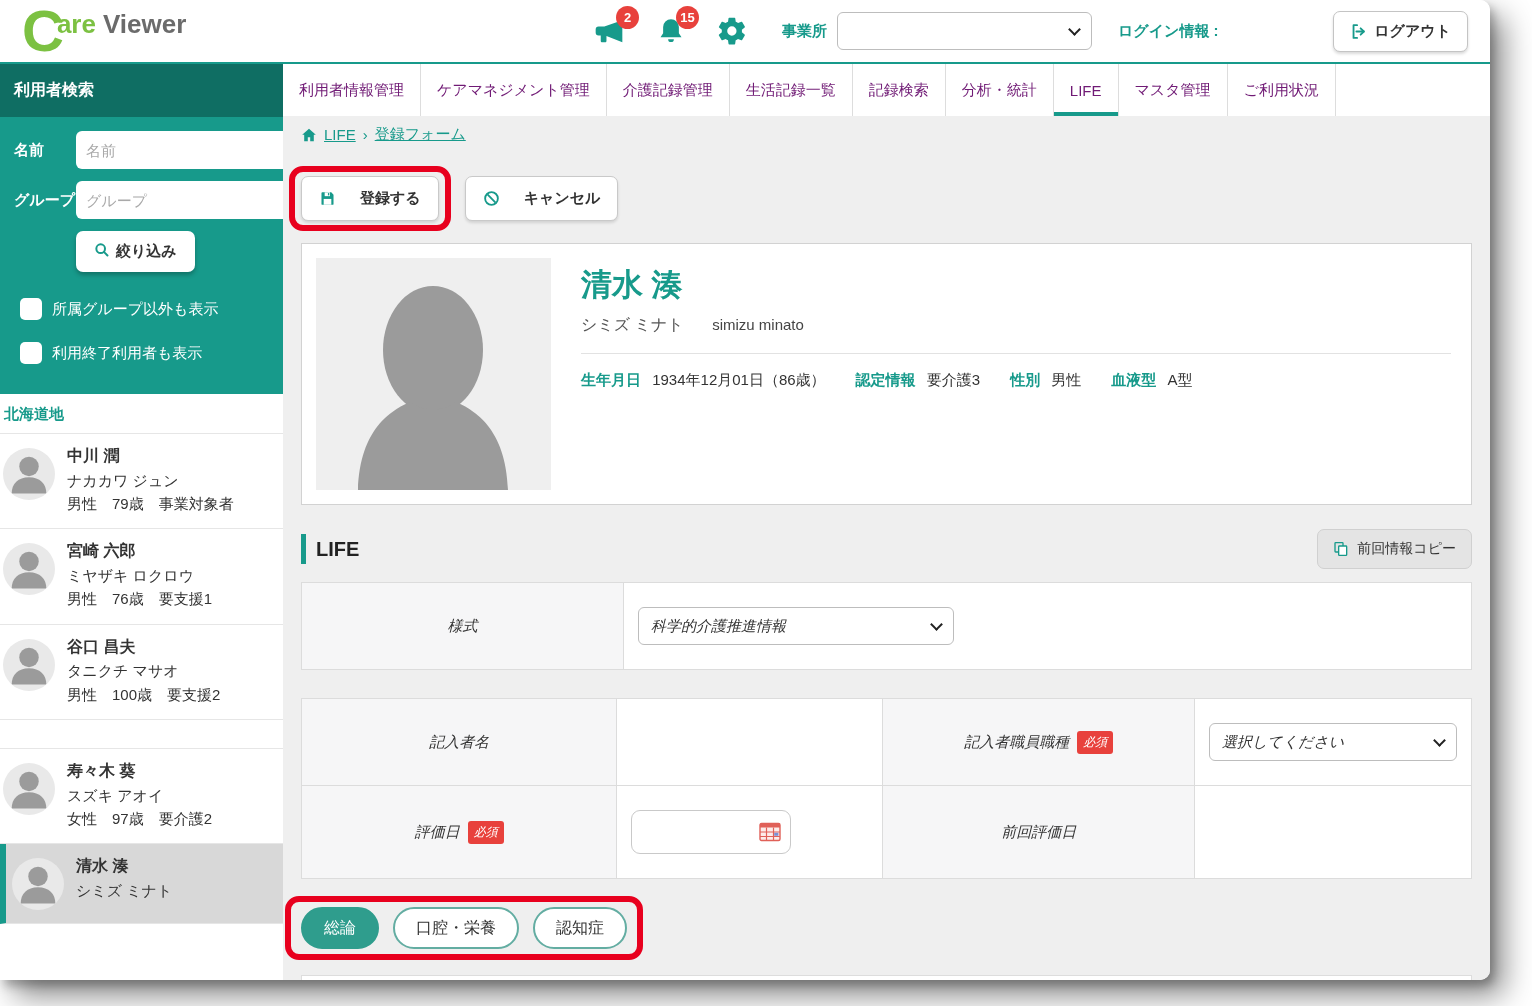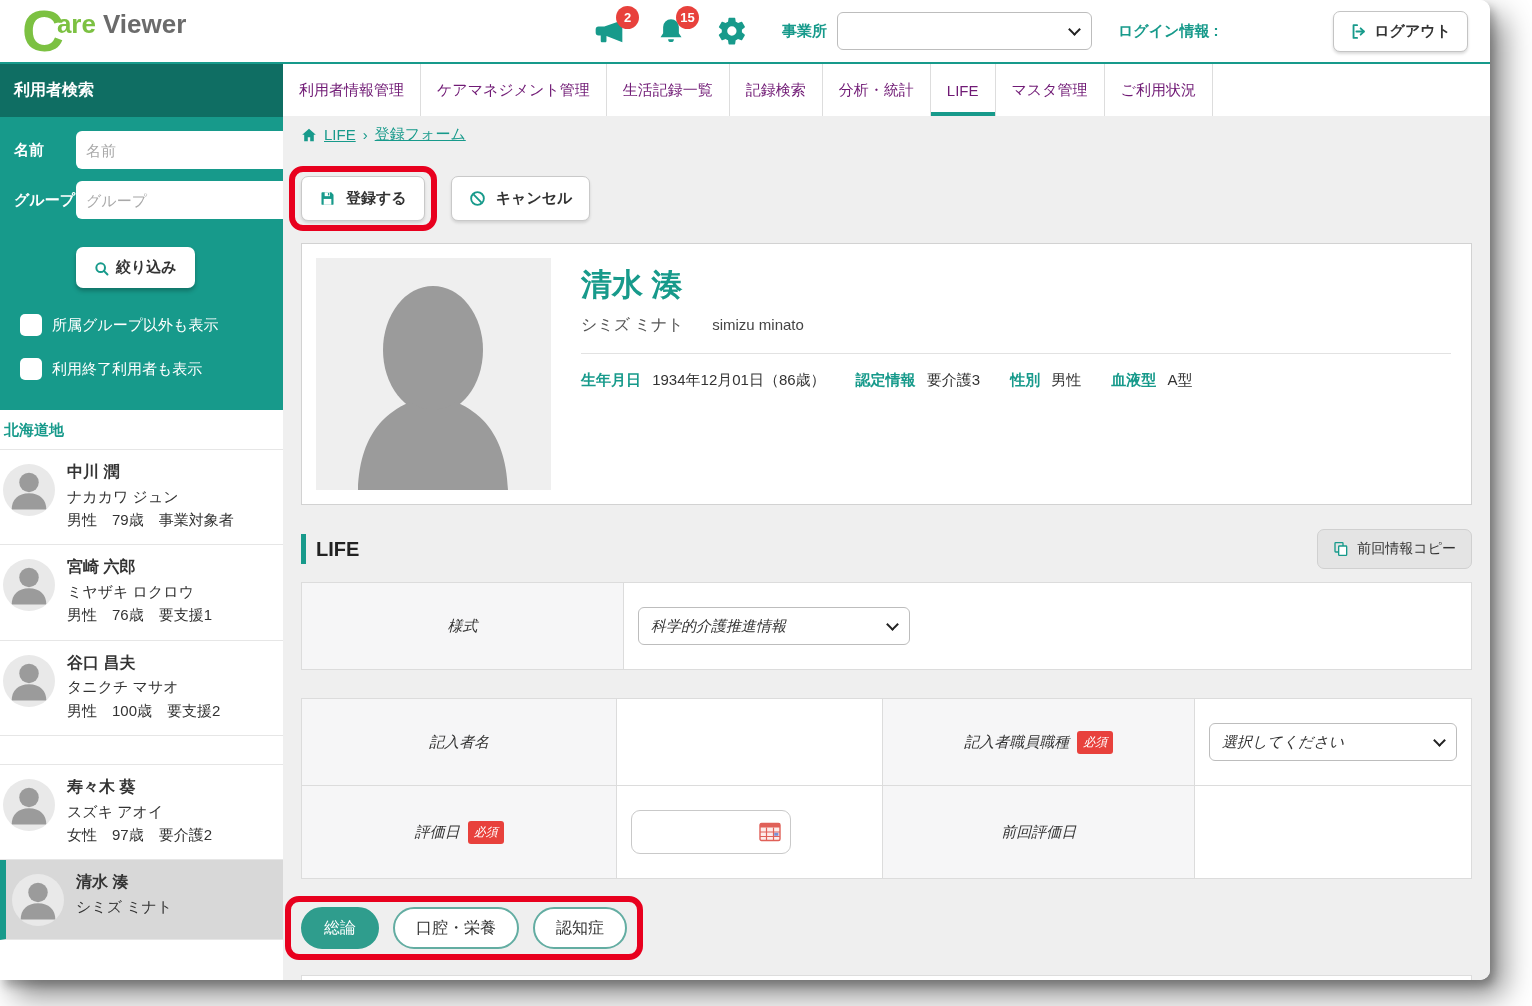--- a/index.html
+++ b/index.html
@@ -35,22 +35,22 @@
 
   
   .sidebar { width:283px; flex:0 0 283px; background:#179a8b; display:flex; flex-direction:column; min-height:0; }
   .sb-title { background:#0f6e63; color:#fff; font-size:16px; font-weight:bold; padding:16px 14px; }
   .sb-search { padding:14px 14px 8px; }
   .sb-row { display:flex; align-items:center; margin-bottom:12px; }
   .sb-label { color:#fff; font-size:15px; font-weight:bold; width:62px; flex:0 0 62px; }
   .sb-input { flex:1; height:38px; border:none; border-radius:6px; padding:0 10px; font-size:15px; color:#333; font-family:inherit; }
   .sb-input::placeholder { color:#a9a9a9; }
   .filter-row { padding-left:62px; margin-bottom:26px; }
-  .filter-btn { display:inline-flex; align-items:flex-end; gap:6px; background:#fff; border:none; border-radius:7px; padding:11px 18px;
-                font-size:15px; font-weight:bold; color:#333; cursor:pointer; box-shadow:0 3px 4px rgba(0,0,0,.25); font-family:inherit;margin-top:16px; }
+  .filter-btn { display:inline-flex; align-items:flex-start; gap:6px; background:#fff; border:none; border-radius:7px; padding:11px 18px;
+                font-size:15px; font-weight:bold; color:#333; cursor:pointer; box-shadow:0 3px 4px rgba(0,0,0,.25); font-family:inherit; }
   .cb-row { display:flex; align-items:center; gap:10px; margin:0 6px 22px; }
   .cb-box { width:22px; height:22px; background:#fff; border-radius:5px; flex:0 0 22px; cursor:pointer; }
   .cb-text { color:#fff; font-size:15px; }
 
   
   .user-list { flex:1; background:#fff; overflow:hidden; }
   .group-label { color:#179a8b; font-weight:bold; font-size:15px; padding:11px 4px 9px; border-bottom:1px solid #e6e6e6; }
   .group + .group { margin-top:28px; border-top:1px solid #e6e6e6; }
   .user-item { display:flex; padding:10px 10px 13px 3px; border-bottom:1px solid #e6e6e6; cursor:pointer; }
   .user-item.sel { background:#d8d8d8; border-left:6px solid #179a8b; padding-left:6px; }
@@ -63,21 +63,21 @@
   .main { flex:1; display:flex; flex-direction:column; min-width:0; }
   .tabs { display:flex; background:#fff; height:52px; flex:0 0 auto; }
   .tab { display:flex; align-items:center; padding:0 16px; font-size:15px; color:#701a75; border-right:1px solid #ddd; cursor:pointer; position:relative; }
   .tab.active::after { content:""; position:absolute; left:0; right:0; bottom:0; height:4px; background:#179a8b; }
   .breadcrumb { background:#efefef; padding:9px 18px 8px; display:flex; align-items:center; gap:7px; font-size:15px; flex:0 0 auto; }
   .crumb-link { color:#179a8b; text-decoration:underline; cursor:pointer; }
   .crumb-sep { color:#179a8b; }
   .content { flex:1; background:#efefef; padding:6px 18px 0; overflow:hidden; }
 
   .action-row { display:flex; gap:26px; margin:18px 0 6px; }
-  .act-btn { display:inline-flex; align-items:center; gap:10px; background:#fff; border:1px solid #c9c9c9; border-radius:7px; padding:12px 17px;
+  .act-btn { display:inline-flex; align-items:center; gap:24px; background:#fff; border:1px solid #c9c9c9; border-radius:7px; padding:12px 17px;
              font-size:15px; font-weight:bold; color:#333; cursor:pointer; box-shadow:0 2px 3px rgba(0,0,0,.12); font-family:inherit; }
   .annot { position:relative; display:inline-flex; }
   .annot::after { content:""; position:absolute; border:6px solid #e8001e; border-radius:14px; pointer-events:none; z-index:5; }
   .annot-save::after { inset:-10px -12px; }
   .annot-pills::after { inset:-11px -16px; }
 
   .profile-card { margin-top:22px; background:#fff; border:1px solid #d2d2d2; padding:14px; display:flex; height:262px; }
   .photo { width:235px; height:232px; background:#efefef; flex:0 0 235px; overflow:hidden; }
   .profile-right { flex:1; padding:6px 6px 0 30px; }
   .p-name { font-size:31px; font-weight:bold; color:#179a8b; }
@@ -93,21 +93,21 @@
   .life-title { font-size:20px; font-weight:bold; color:#222; border-left:5px solid #179a8b; padding-left:10px; line-height:1.5; }
   .copy-btn { display:inline-flex; align-items:center; gap:8px; background:#e4e4e4; border:1px solid #d0d0d0; border-radius:7px; padding:10px 15px;
               font-size:14px; color:#333; cursor:pointer; font-family:inherit; }
 
   table.form { width:100%; border-collapse:collapse; background:#fff; border:1px solid #dcdcdc; }
   .form-1 { margin-top:13px; }
   .form-2 { margin-top:28px; }
   table.form td { border:1px solid #dcdcdc; padding:24px 14px; font-size:15px; color:#333;font-style:italic; }
   td.lbl { background:#f6f6f7; text-align:center; }
   .req { display:inline-block; background:#e8413c; color:#fff; font-size:12px; padding:3px 6px; border-radius:3px; margin-left:8px; vertical-align:1px; }
-  .style-select { width:272px; }
+  .style-select { width:316px; }
   .job-select { width:248px; }
   .row-h { height:71px; }
   .date-box { width:160px; height:44px; background:#fff; border:1px solid #c9c9c9; border-radius:9px; display:flex; align-items:center;
               justify-content:flex-end; padding:0 9px; cursor:text; }
 
   .pill-row { margin-top:28px; }
   .pills { display:inline-flex; gap:14px; align-items:center; }
   .pill { height:42px; padding:0 21px; border-radius:21px; display:flex; align-items:center; font-size:16px; cursor:pointer; background:#fff;
           border:2px solid #63ada2; color:#333; }
   .pill.active { background:#2f9d8d; border-color:#2f9d8d; color:#fff; }
@@ -271,20 +271,21 @@
           </div>
         </div>
       </div>
     </aside>
 
     <main class="main">
 
       <nav class="tabs">
         <span class="tab">利用者情報管理</span>
         <span class="tab">ケアマネジメント管理</span>
+        <span class="tab">介護記録管理</span>
         <span class="tab">生活記録一覧</span>
         <span class="tab">記録検索</span>
         <span class="tab">分析・統計</span>
         <span class="tab active">LIFE</span>
         <span class="tab">マスタ管理</span>
         <span class="tab">ご利用状況</span>
       </nav>
 
       <div class="breadcrumb">
         <svg width="16" height="16" viewBox="0 0 24 24" fill="#179a8b">

